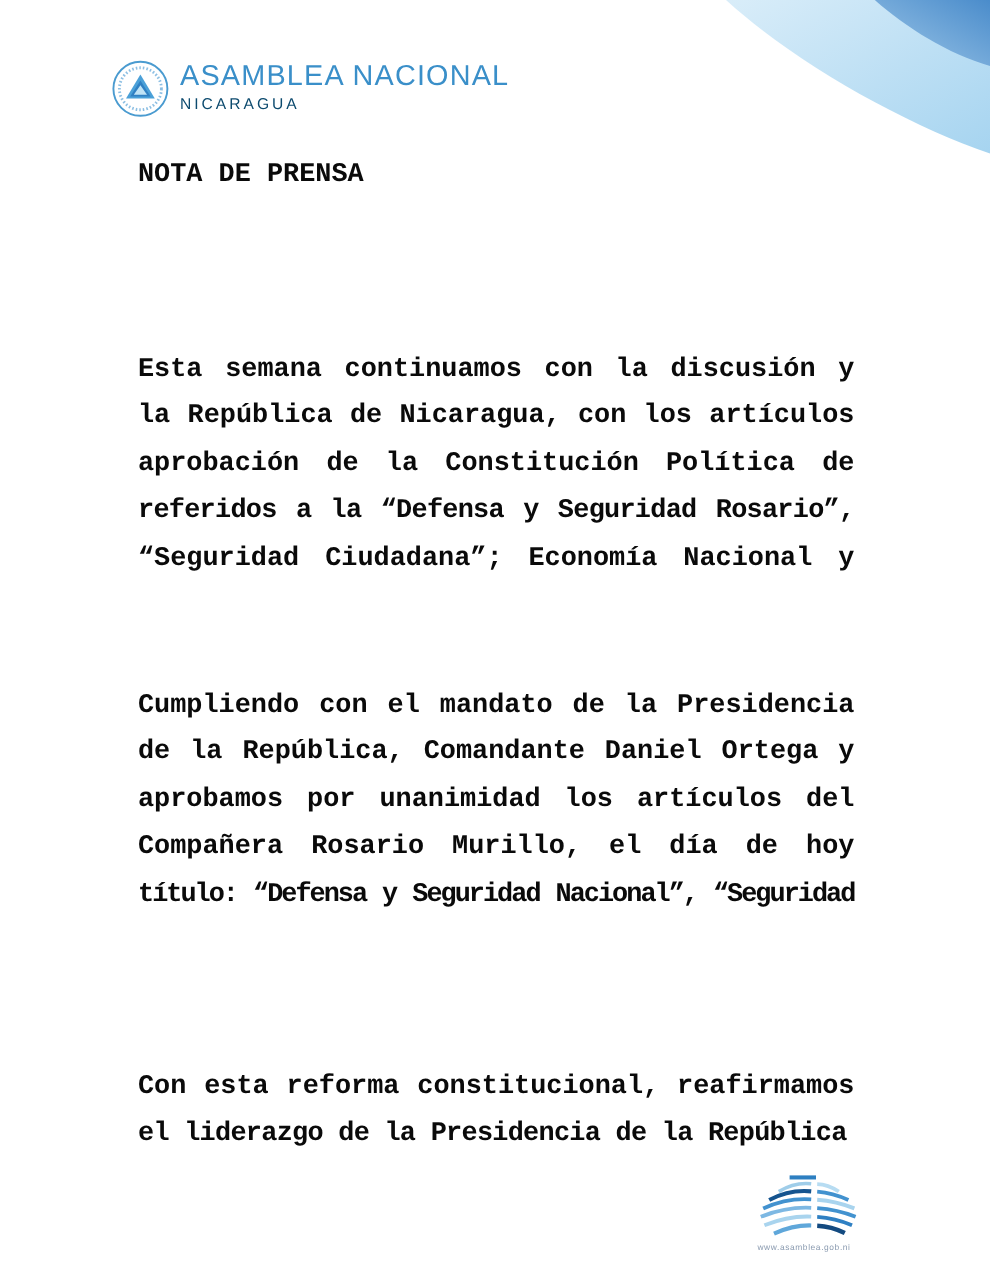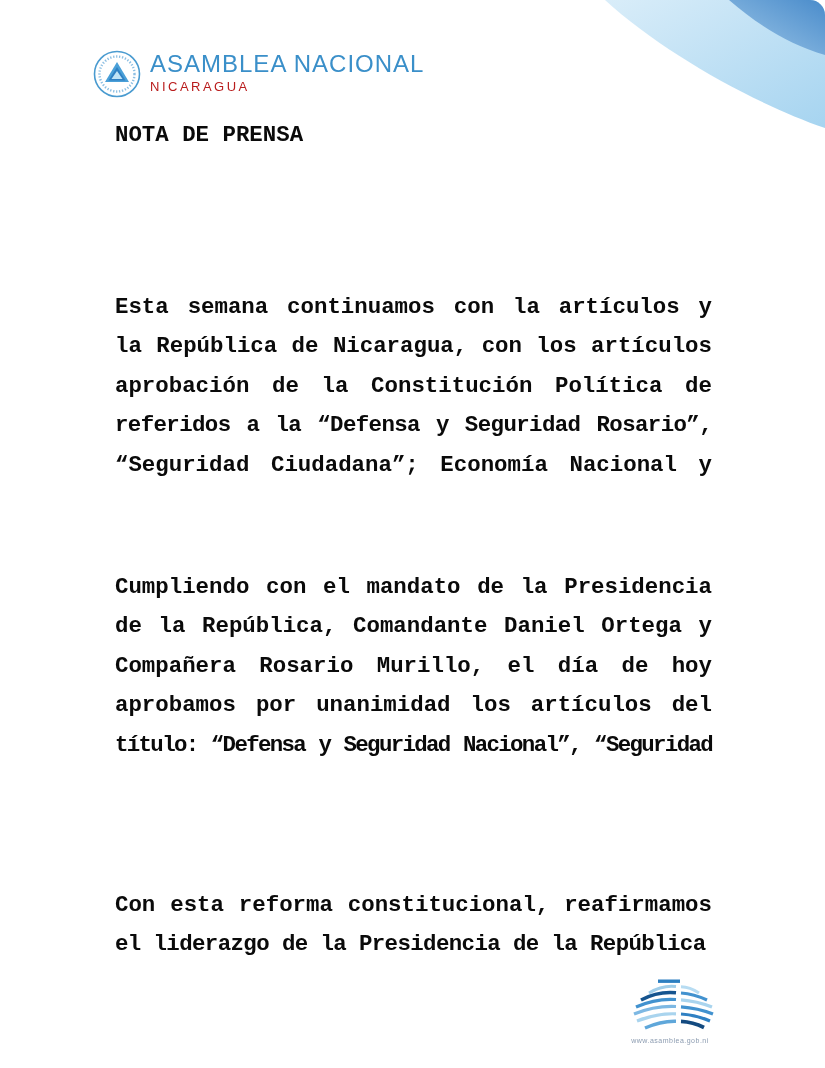--- a/index.html
+++ b/index.html
@@ -2,21 +2,20 @@
 <html><head>
 <meta charset="utf-8">
 <style>
   html,body{margin:0;padding:0;background:#ffffff;}
   .page{
     position:relative;
     width:825px;height:1068px;
     background:#ffffff;
     overflow:hidden;
     font-family:"Liberation Mono","DejaVu Sans Mono",monospace;
-    border-radius:15px;
   }
 
   
   .swoosh{
     position:absolute;top:0;right:0;width:230px;height:135px;
   }
 
   
   .brand{
     position:absolute;left:92px;top:46px;
@@ -25,27 +24,27 @@
   .seal{width:50px;height:52px;margin-top:2px;}
   .brand-text{margin-left:8px;padding-top:4px;}
   .brand-title{
     font-family:"Liberation Sans","DejaVu Sans",sans-serif;
     font-size:24px;font-weight:500;letter-spacing:1px;
     color:#3a8fc9;line-height:28px;
   }
   .brand-subtitle{
     font-family:"Liberation Sans","DejaVu Sans",sans-serif;
     font-size:13px;font-weight:400;letter-spacing:2.5px;
-    color:#b91c1c;line-height:16px;margin-top:1px;
+    color:#0c4a6e;line-height:16px;margin-top:1px;
   }
 
   
   .textcol{position:absolute;left:115px;width:597px;color:#0a0a0a;}
   .block{position:absolute;left:0;width:597px;}
-  #headings{top:116px;}
+  #headings{top:126px;}
   #p1{top:288px;}
   #p2{top:568px;}
   #p3{top:886px;}
   .line{
     height:39.4px;line-height:39.4px;
     font-size:22.4px;font-weight:bold;
     text-align:left;
   }
   .just{text-align:justify;text-align-last:justify;}
   .t1{letter-spacing:-0.6px;}
@@ -94,32 +93,32 @@
     </div>
   </div>
 
   <div class="textcol">
 
     <div class="block" id="headings">
       <div class="line">NOTA DE PRENSA</div>
     </div>
 
     <div class="block" id="p1">
-      <div class="line just">Esta semana continuamos con la artículos y</div>
+      <div class="line just">Esta semana continuamos con la discusión y</div>
       <div class="line just">la República de Nicaragua, con los artículos</div>
       <div class="line just">aprobación de la Constitución Política de</div>
       <div class="line just t1">referidos a la “Defensa y Seguridad Rosario”,</div>
       <div class="line just">“Seguridad Ciudadana”; Economía Nacional y</div>
     </div>
 
     <div class="block" id="p2">
       <div class="line just">Cumpliendo con el mandato de la Presidencia</div>
       <div class="line just">de la República, Comandante Daniel Ortega y</div>
+      <div class="line just">aprobamos por unanimidad los artículos del</div>
       <div class="line just">Compañera Rosario Murillo, el día de hoy</div>
-      <div class="line just">aprobamos por unanimidad los artículos del</div>
       <div class="line just t2">título: “Defensa y Seguridad Nacional”, “Seguridad</div>
     </div>
 
     <div class="block" id="p3">
       <div class="line just">Con esta reforma constitucional, reafirmamos</div>
       <div class="line t1">el liderazgo de la Presidencia de la República</div>
     </div>
 
   </div>
 

